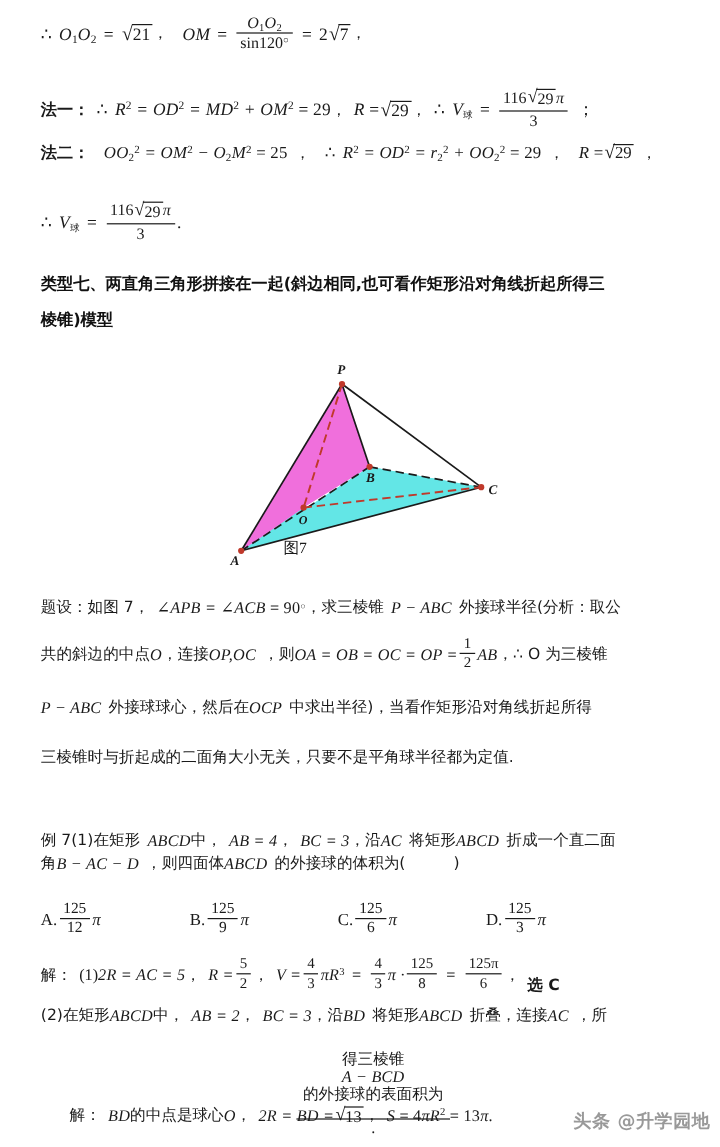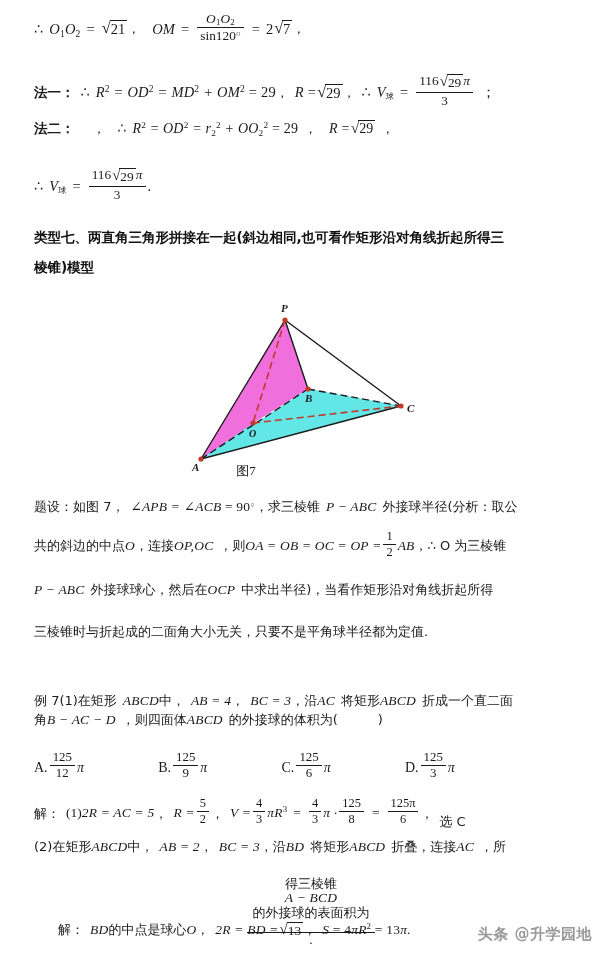--- a/index.html
+++ b/index.html
@@ -132,21 +132,21 @@
   .figure-wrap {
     position: absolute;
     left: 0;
     top: 296px;
     width: 600px;
     height: 200px;
   }
   .figure-caption {
     position: absolute;
     left: 0;
-    top: 462px;
+    top: 448px;
     width: 492px;
     text-align: center;
     font-family: "DejaVu Sans", "Liberation Sans", serif;
     font-size: 13px;
     color: #1a1a1a;
   }
   .figure-caption .num7 {
     font-family: "Liberation Serif", serif;
   }
 
@@ -239,20 +239,21 @@
           </span><span class="it">π</span></span>
       <span class="den rm">3</span>
     </span>
     <span class="sp"></span>
       <span class="rm">；</span>
   </div>
 
   <div class="mline" style="top:120px;font-size:14px;">
     <span class="cn">法二：</span>
       <span class="sp2"></span>
+    <span class="it">OO<sub class="rmn">2</sub><sup class="rmn">2</sup> = OM<sup class="rmn">2</sup> − O<sub class="rmn">2</sub>M<sup class="rmn">2</sup> <span class="rm">= 25</span></span>
     <span class="sp"></span>
       <span class="cnr" style="font-weight:400;">，</span>
       <span class="sp2"></span>
     <span class="therefore">∴</span>
       <span class="sp"></span>
     <span class="it">R<sup class="rmn">2</sup> = OD<sup class="rmn">2</sup> = r<sub class="rmn">2</sub><sup class="rmn">2</sup> + OO<sub class="rmn">2</sub><sup class="rmn">2</sup> <span class="rm">= 29</span></span>
     <span class="sp"></span>
       <span class="cnr" style="font-weight:400;">，</span>
       <span class="sp2"></span>
     <span class="it">R <span class="rm">=</span></span>
@@ -467,21 +468,21 @@
     </span>
     <span class="sp"></span>
       <span class="rm">=</span>
       <span class="sp"></span>
     <span class="frac">
       <span class="num rm">125π</span>
       <span class="den rm">6</span>
     </span>
     <span class="cnr" style="font-weight:400;">，</span>
       <span class="sp"></span>
-    <span class="cnr" style="font-weight:400;margin-top:17px;">选 C</span>
+    <span class="cnr" style="font-weight:700;margin-top:17px;">选 C</span>
   </div>
 
   <div class="mline" style="top:840px;font-size:13.5px;">
     <span class="cnr" style="font-weight:400;">(2)在矩形</span>
     <span class="it">ABCD</span>
     <span class="cnr" style="font-weight:400;">中，</span>
       <span class="sp"></span>
     <span class="it">AB = 2</span>
     <span class="cnr" style="font-weight:400;">，</span>
       <span class="sp"></span>

